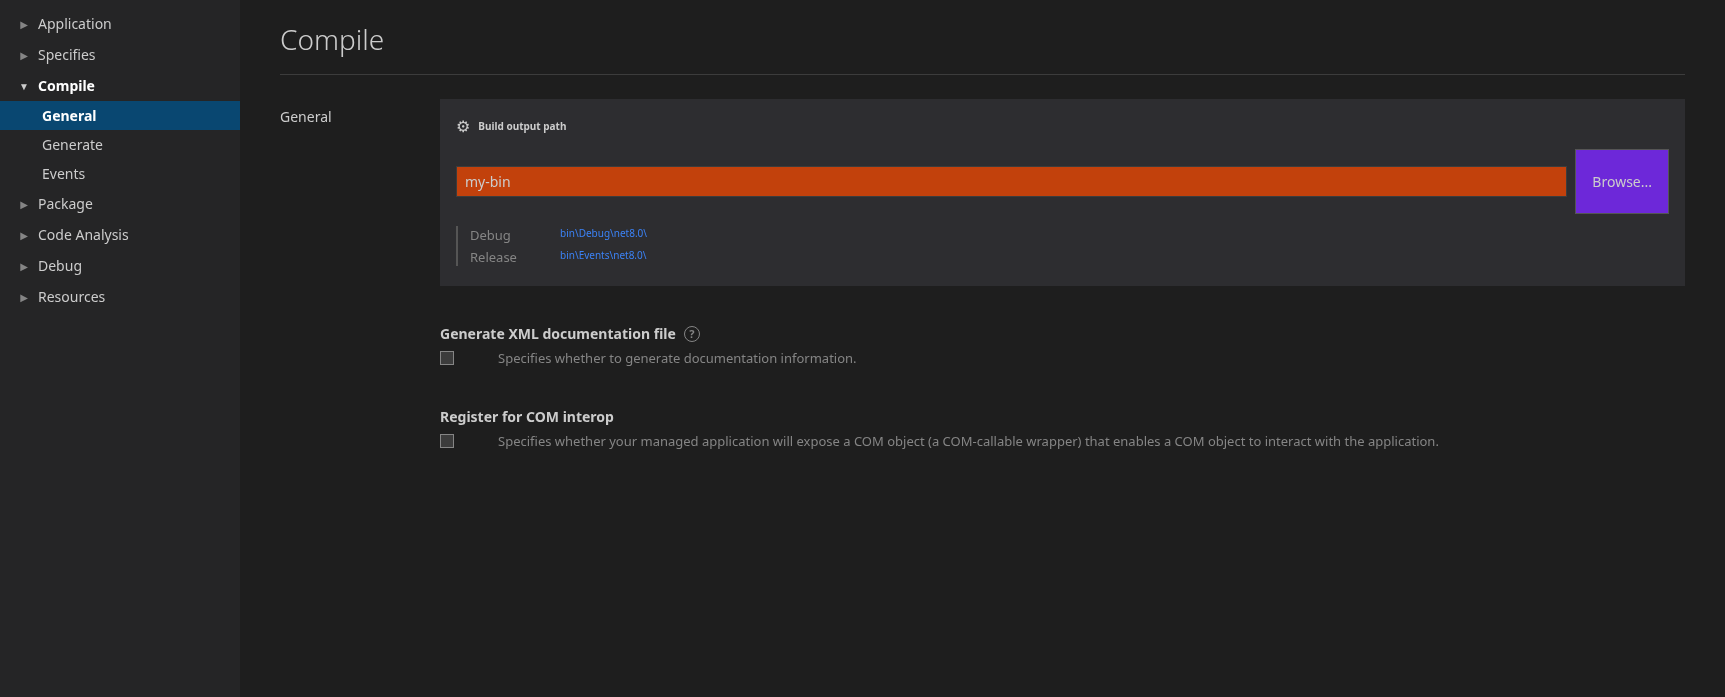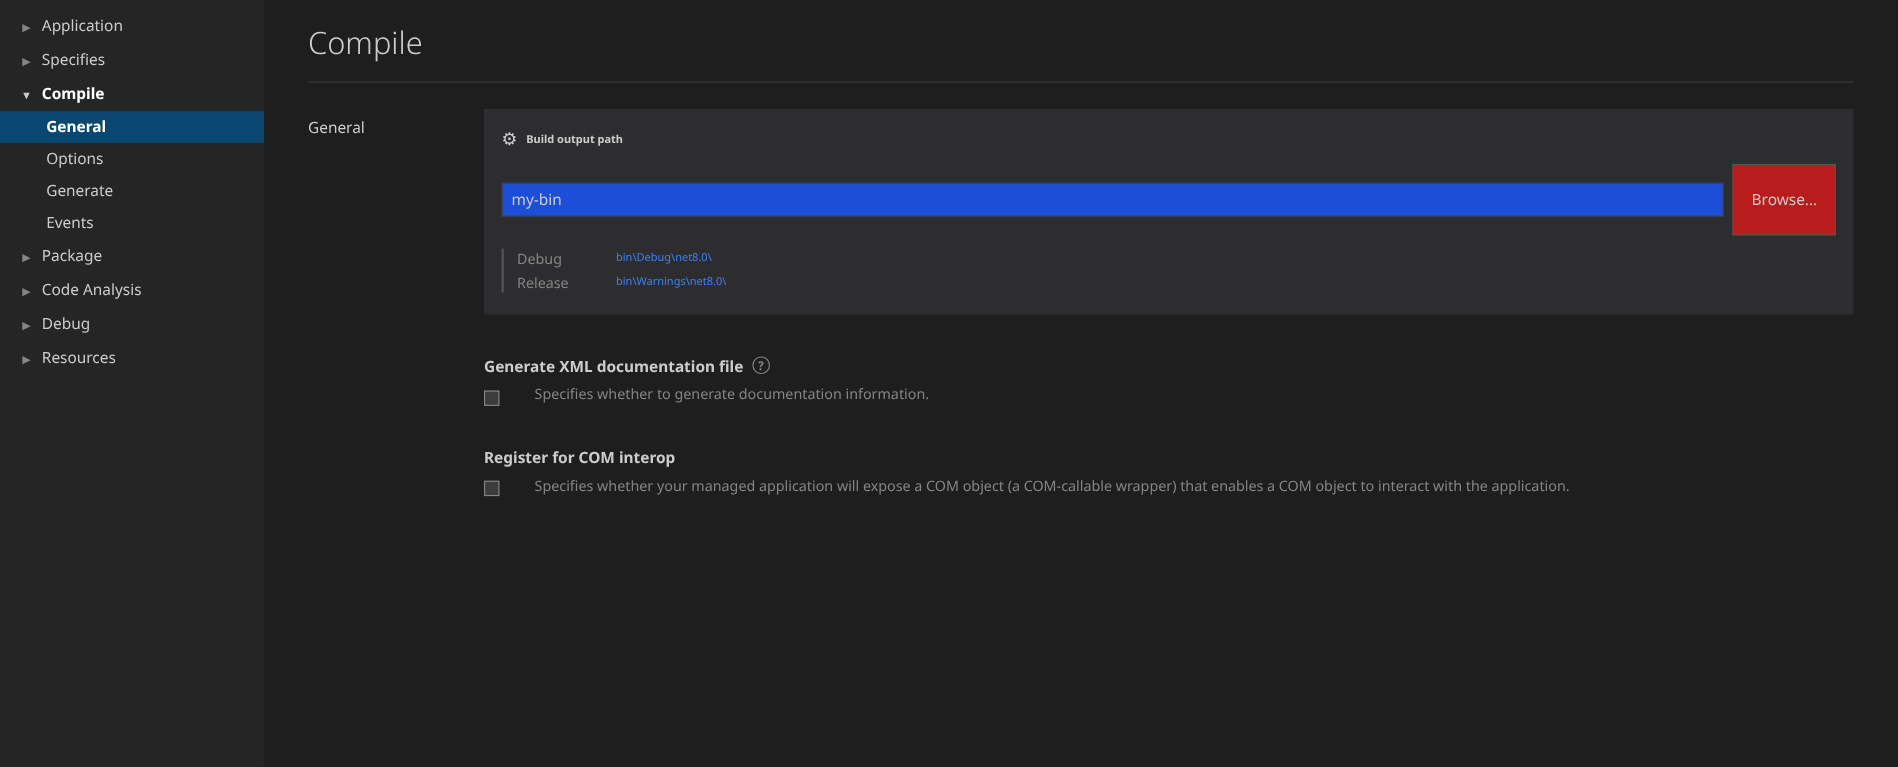--- a/index.html
+++ b/index.html
@@ -141,31 +141,31 @@
 
     .input-row {
       display: flex;
       align-items: center;
       gap: 8px;
       margin-bottom: 12px;
     }
 
     .text-input {
       flex: 1;
-      background-color: #1d4ed8;
+      background-color: #c2410c;
       border: 1px solid #3c3c3c;
       color: #cccccc;
       padding: 5px 8px;
       font-size: 14px;
       font-family: inherit;
       outline: none;
     }
 
     .browse-button {
-      background-color: #b91c1c;
+      background-color: #6d28d9;
       color: #cccccc;
       border: 1px solid #555;
       padding: 22px 16px;
       font-size: 14px;
       font-family: inherit;
       cursor: pointer;
       white-space: nowrap;
     }
 
     .config-table {
@@ -194,20 +194,21 @@
     .section-block {
       margin-bottom: 28px;
     }
 
     .section-block-title {
       font-weight: bold;
       font-size: 14px;
       color: #cccccc;
       margin-bottom: 6px;
       display: flex;
+      align-items: center;
       gap: 8px;
       margin-top: 38px;
     }
 
     .help-icon {
       display: inline-flex;
       align-items: center;
       justify-content: center;
       width: 16px;
       height: 16px;
@@ -220,22 +221,22 @@
 
     .section-block-desc {
       color: #858585;
       font-size: 13px;
       margin-left: 24px;
       line-height: 1.5;
     }
 
     .checkbox-row {
       display: flex;
-      align-items: flex-end;
-      gap: 8px;
+      align-items: flex-start;
+      gap: 20px;
       margin-top: 6px;
     }
 
     .checkbox-input {
       width: 14px;
       height: 14px;
       margin-top: 2px;
       flex-shrink: 0;
       accent-color: #007acc;
       cursor: pointer;
@@ -266,23 +267,20 @@
 
   <div class="sidebar-item active-parent">
     <span class="chevron expanded">▼</span>
     <span>Compile</span>
   </div>
 
   <div class="sidebar-sub-item selected">
     <span>General</span>
   </div>
 
-  <div class="sidebar-sub-item">
-    <span>Options</span>
-  </div>
 
   <div class="sidebar-sub-item">
     <span>Generate</span>
   </div>
 
   <div class="sidebar-sub-item">
     <span>Events</span>
   </div>
 
 
@@ -326,21 +324,21 @@
           <input type="text" class="text-input" value="my-bin" style="">
           <button class="browse-button">Browse...</button>
         </div>
         <div class="config-table">
           <div class="config-row">
             <span class="config-label">Debug</span>
             <span class="config-value">bin\Debug\net8.0\</span>
           </div>
           <div class="config-row">
             <span class="config-label">Release</span>
-            <span class="config-value">bin\Warnings\net8.0\</span>
+            <span class="config-value">bin\Events\net8.0\</span>
           </div>
         </div>
       </div>
 
       <div class="section-block">
         <div class="section-block-title">
           <span>Generate XML documentation file</span>
           <span class="help-icon">?</span>
         </div>
         <div class="checkbox-row">

